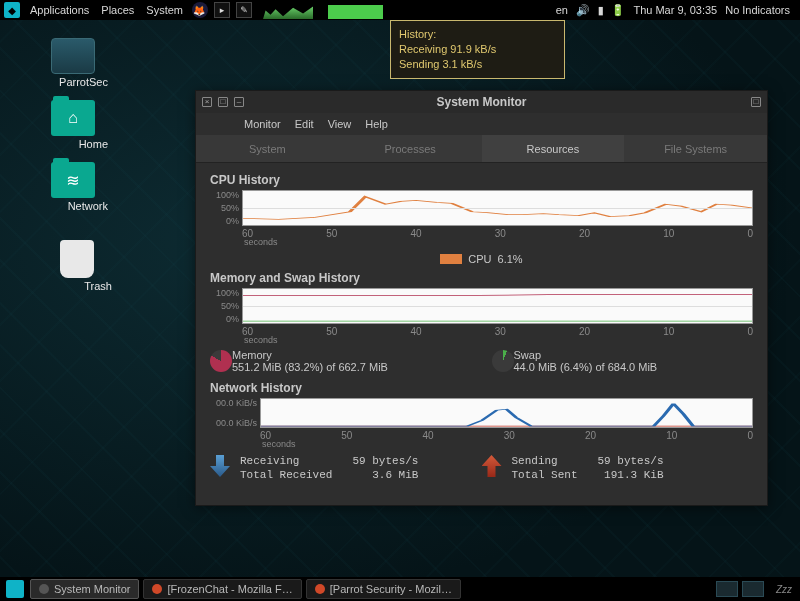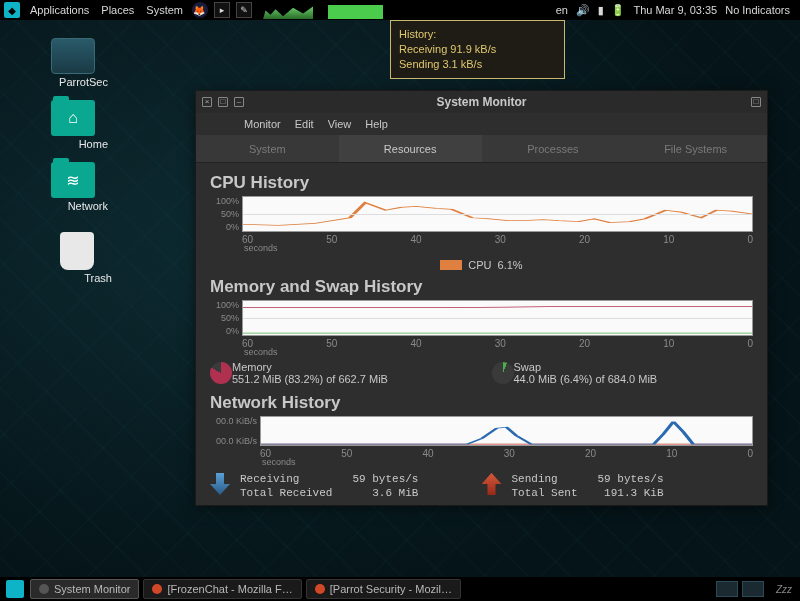--- a/index.html
+++ b/index.html
@@ -39,21 +39,21 @@
 .titlebar { height:22px; background:#2a2a2a; display:flex; align-items:center; color:#c8c8c8; position:relative; }
 .titlebar .wbtn { width:10px; height:10px; margin-left:6px; border:1px solid #888; border-radius:1px; font-size:8px; line-height:8px; text-align:center; color:#aaa; cursor:pointer; }
 .titlebar .title { position:absolute; left:0; right:0; text-align:center; font-size:12px; font-weight:bold; pointer-events:none; }
 .titlebar .maxbtn { margin-left:auto; margin-right:6px; }
 .menubar { height:22px; display:flex; align-items:center; padding:0 8px; color:#c8c8c8;margin-left:40px; }
 .menubar .m { margin-right:14px; cursor:pointer; }
 .tabs { height:28px; background:#383838; display:flex; border-bottom:1px solid #222; }
 .tabs .tab { flex:1; text-align:center; line-height:28px; color:#7a7a7a; cursor:pointer; }
 .tabs .tab.active { background:#404040; color:#c8c8c8; }
 .content { padding:6px 14px; color:#c8c8c8; }
-.section-title { font-weight:bold; font-size:17px; margin:4px 0 3px; }
+.section-title { font-weight:bold; font-size:12px; margin:4px 0 3px; }
 .chart-wrap { display:flex; }
 .ylabels { width:32px; text-align:right; font-size:9px; color:#8a8a8a; display:flex; flex-direction:column; justify-content:space-between; padding-right:3px; }
 .chart { flex:1; height:36px; background:#fafafa; border:1px solid #999; position:relative; overflow:hidden; }
 .chart .grid { position:absolute; inset:0; background:repeating-linear-gradient(to bottom, transparent 0 17px, #ddd 17px 18px); }
 .xaxis { display:flex; justify-content:space-between; font-size:10px; color:#8a8a8a; margin:2px 0 0 32px; }
 .xaxis-unit { font-size:9px; color:#8a8a8a; margin-left:34px; margin-top:-2px; }
 .legend { display:flex; align-items:center; justify-content:center; gap:6px; font-size:11px; margin:6px 0; }
 .legend .sw { width:22px; height:10px; }
 .two-col { display:flex; gap:20px; margin-top:4px; }
 .two-col .col { flex:1; display:flex; align-items:center; }
@@ -126,43 +126,43 @@
       <span class="glyph">⌂</span>
     </div>
   <div>Home</div>
 </div>
 <div class="dicon" style="top:162px;left:38px">
   <div class="ic folder">
       <span class="glyph">≋</span>
     </div>
   <div>Network</div>
 </div>
-<div class="dicon" style="top:232px;left:42px">
+<div class="dicon" style="top:240px;left:42px">
   <div class="trash"></div>
   <div>Trash</div>
 </div>
 
 <div class="window">
   <div class="titlebar">
     <div class="wbtn">×</div>
     <div class="wbtn">□</div>
     <div class="wbtn">–</div>
     <div class="title">System Monitor</div>
     <div class="wbtn maxbtn">□</div>
   </div>
   <div class="menubar">
     <div class="m">Monitor</div>
     <div class="m">Edit</div>
     <div class="m">View</div>
     <div class="m">Help</div>
   </div>
   <div class="tabs">
     <div class="tab">System</div>
+    <div class="tab">Processes</div>
     <div class="tab active">Resources</div>
-    <div class="tab">Processes</div>
     <div class="tab">File Systems</div>
   </div>
 
   <div class="content">
 
     <div class="section-title">CPU History</div>
     <div class="chart-wrap">
       <div class="ylabels">
         <span>100%</span>
         <span>50%</span>

